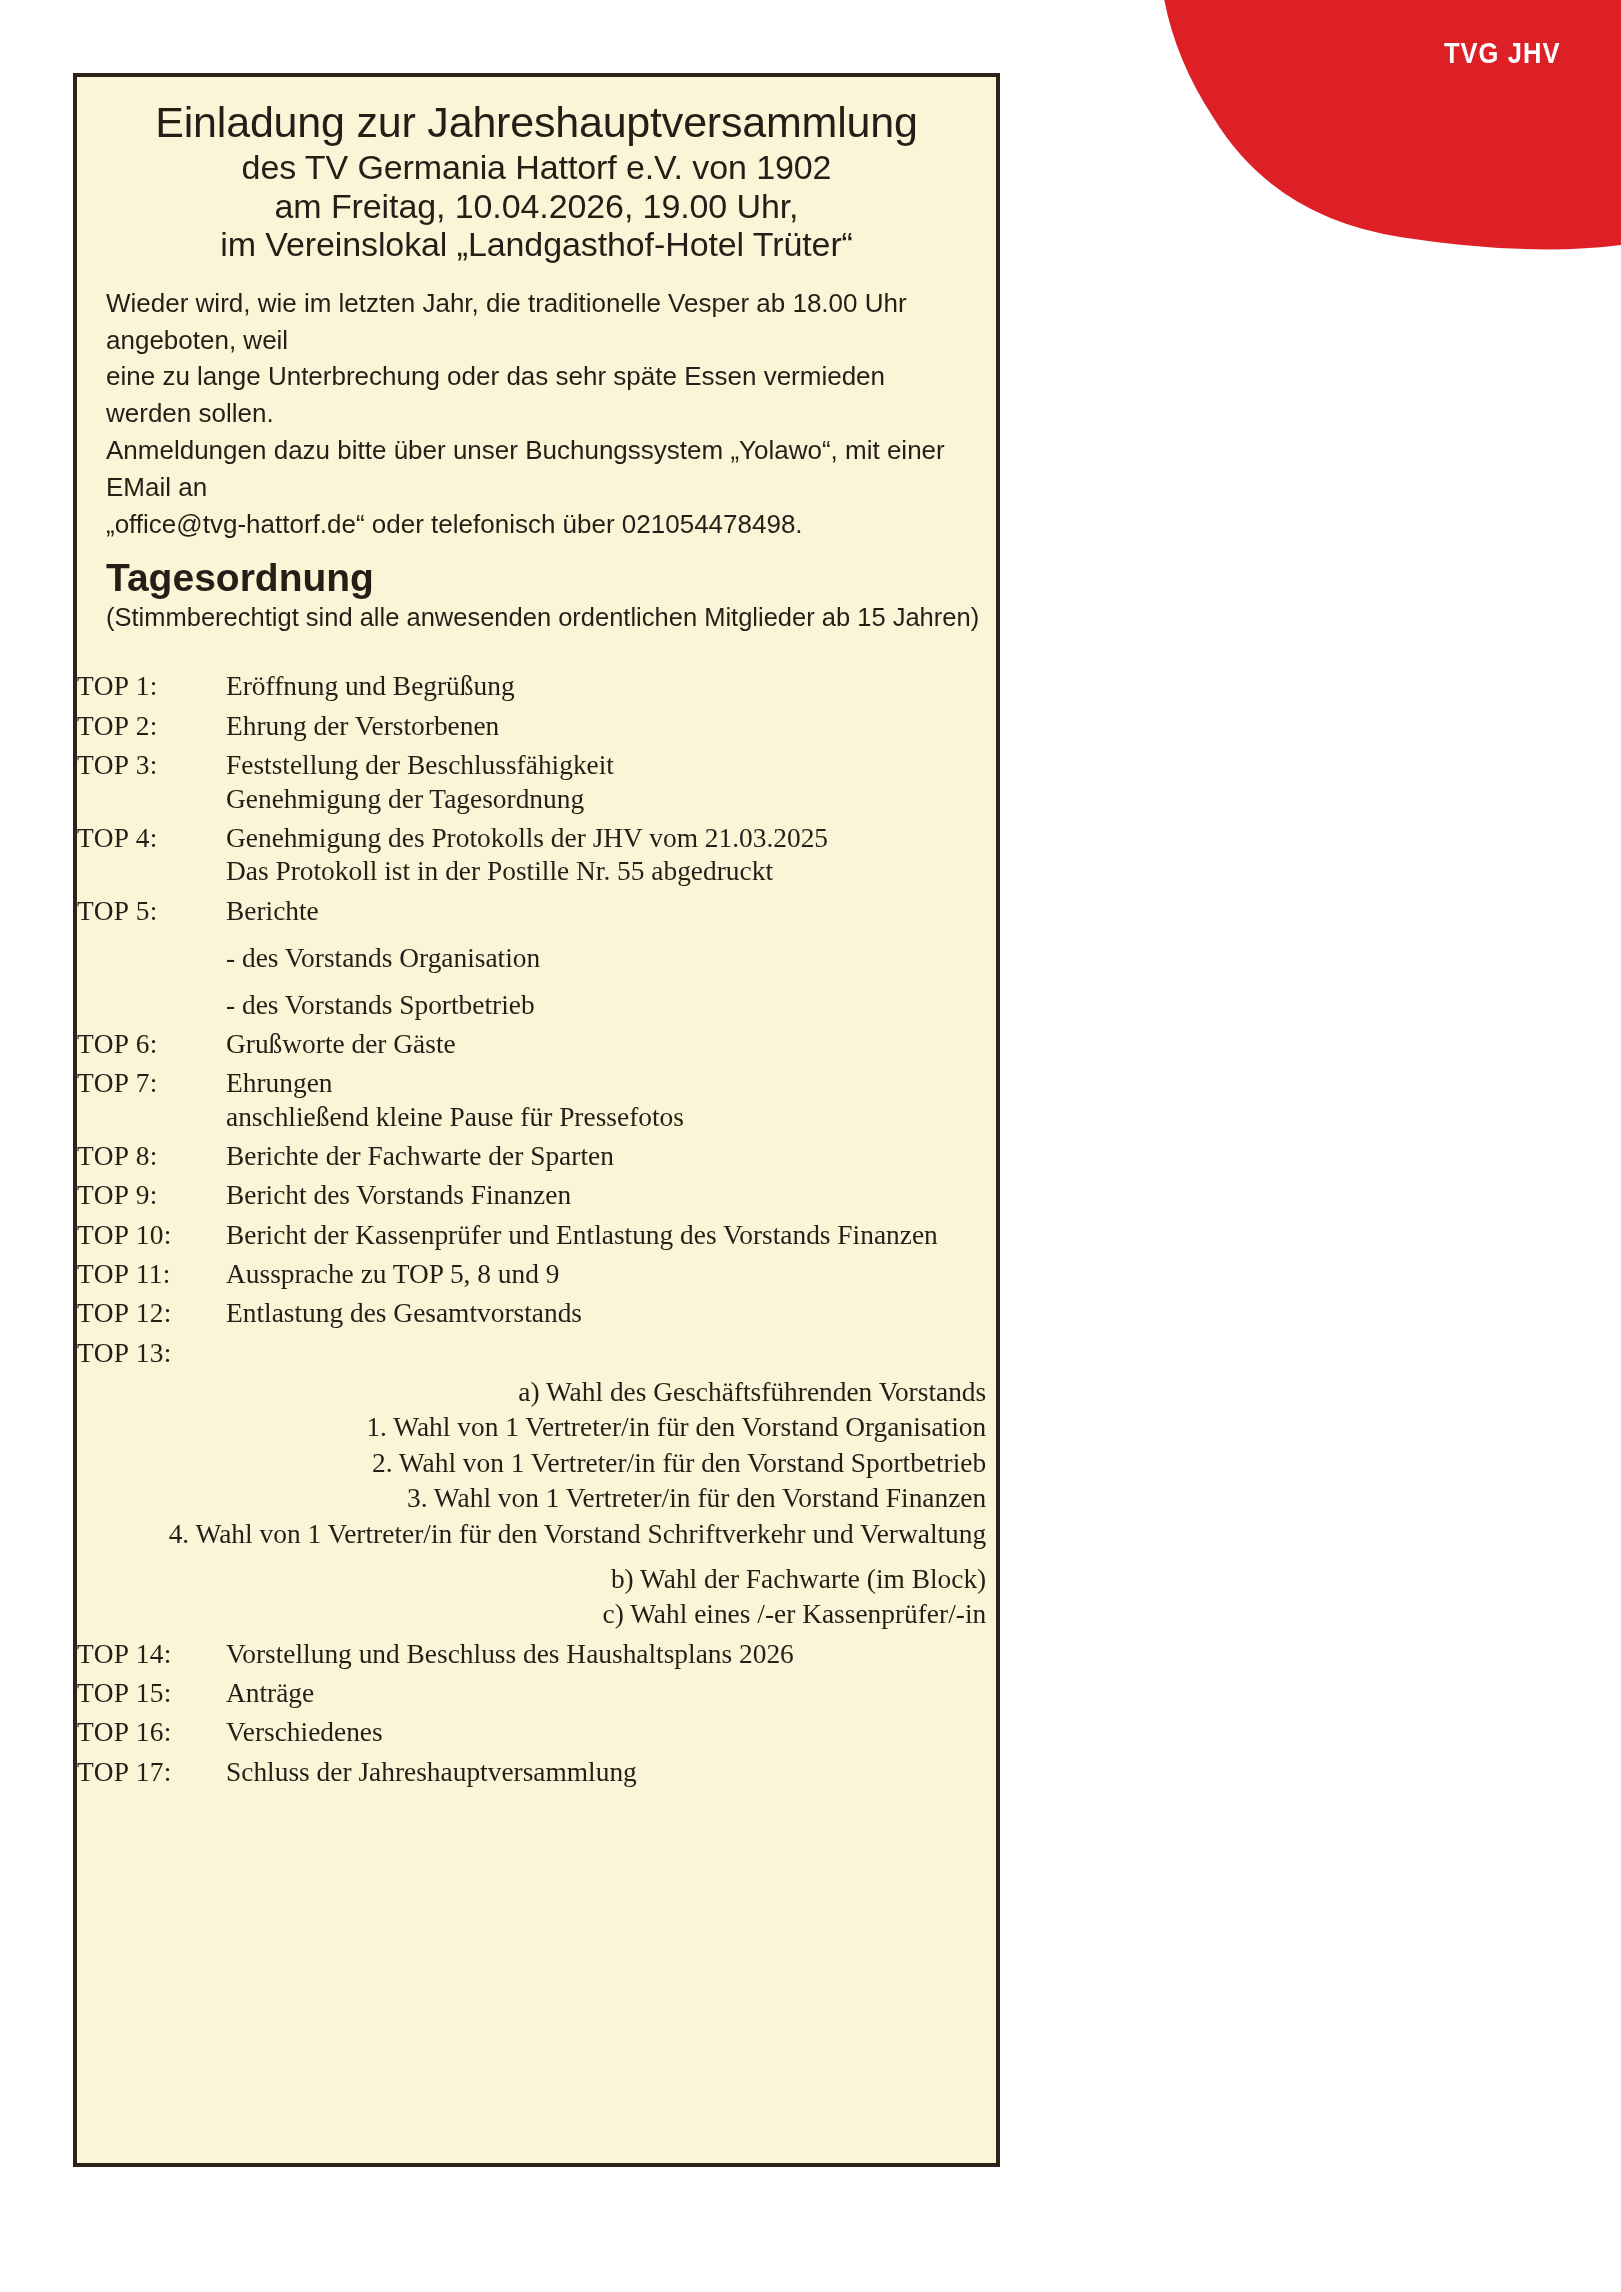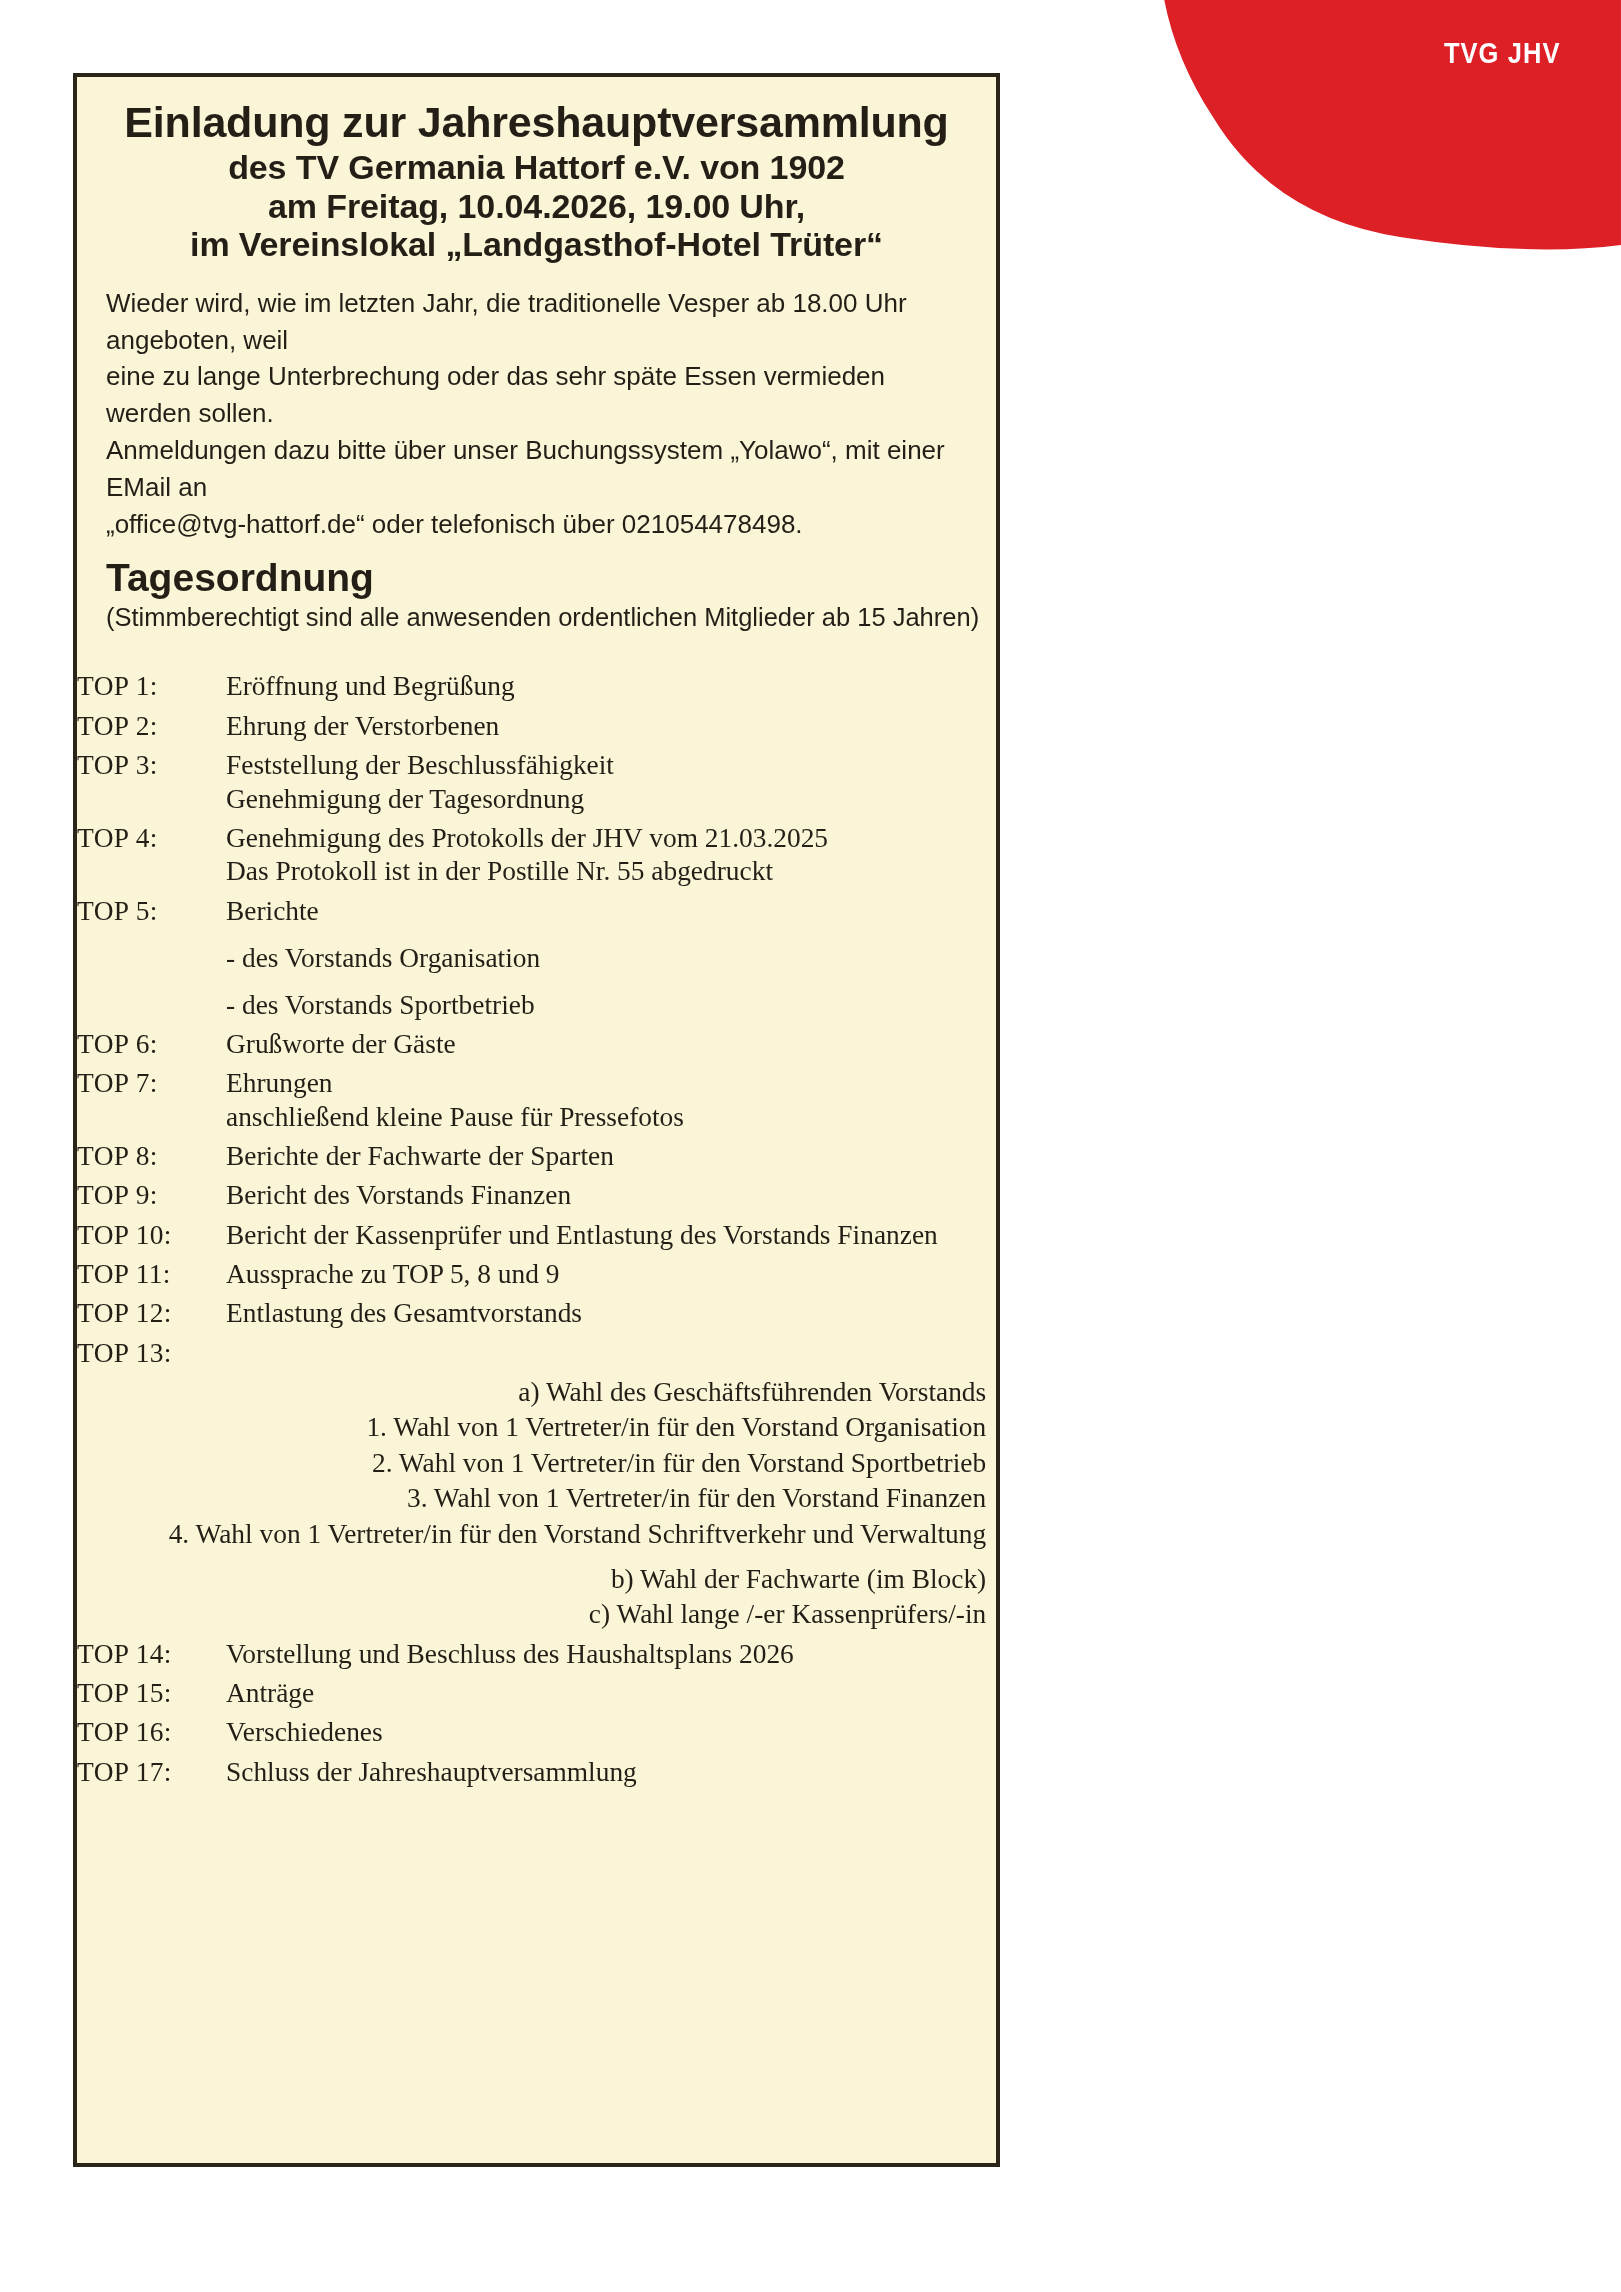--- a/index.html
+++ b/index.html
@@ -65,21 +65,21 @@
     height: 100%;
   }
 
   
   .head-wrap {
     text-align: center;
     padding-top: 21.6px;
   }
   .head-line {
     color: #231F17;
-    font-weight: bold;
+    font-weight: normal;
     line-height: 1.08;
     white-space: nowrap;
   }
   .head-1 {
     font-size: 43px;
     letter-spacing: -0.2px;
     margin-bottom: 3.9px;
   }
   .head-2, .head-3, .head-4 {
     font-size: 34px;
@@ -285,21 +285,21 @@
       <div class="agenda-row">
         <div class="agenda-key">TOP 13:</div>
       </div>
       <div class="sublist">
         <span class="sl">a) Wahl des Geschäftsführenden Vorstands</span>
         <span class="sl">1. Wahl von 1 Vertreter/in für den Vorstand Organisation</span>
         <span class="sl">2. Wahl von 1 Vertreter/in für den Vorstand Sportbetrieb</span>
         <span class="sl">3. Wahl von 1 Vertreter/in für den Vorstand Finanzen</span>
         <span class="sl">4. Wahl von 1 Vertreter/in für den Vorstand Schriftverkehr und Verwaltung</span>
         <span class="sl gap">b) Wahl der Fachwarte (im Block)</span>
-        <span class="sl">c) Wahl lange /-er Kassenprüfers/-in</span>
+        <span class="sl">c) Wahl eines /-er Kassenprüfer/-in</span>
       </div>
       <div class="rowgap"></div>
 
       <div class="agenda-row">
         <div class="agenda-key">TOP 14:</div>
         <div class="agenda-val">
           <span class="sub">Vorstellung und Beschluss des Haushaltsplans 2026</span>
         </div>
       </div>
 

